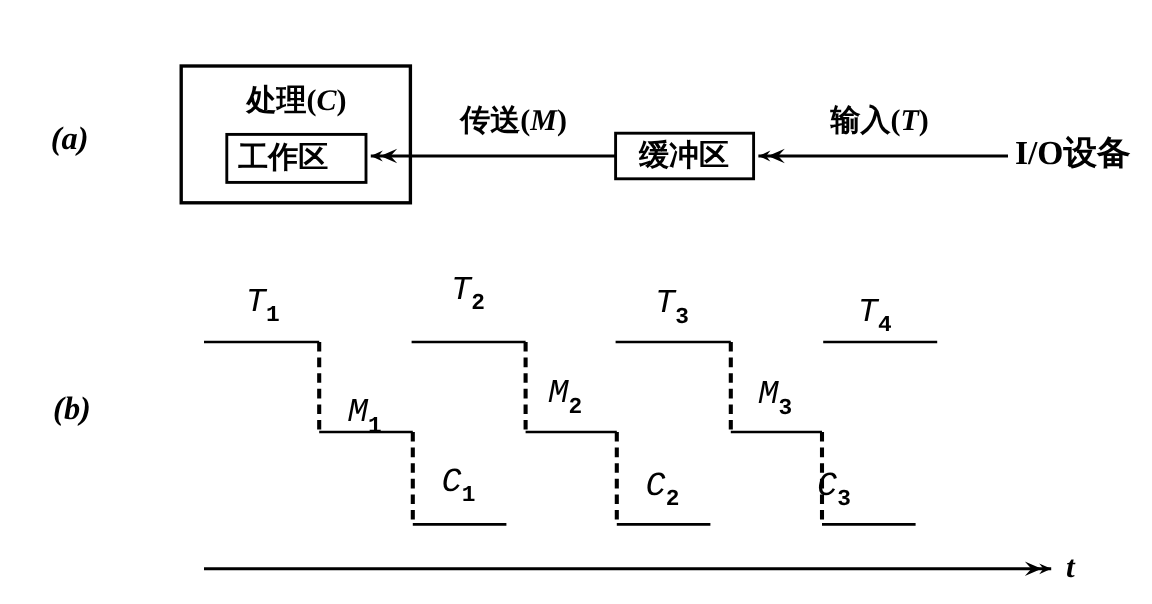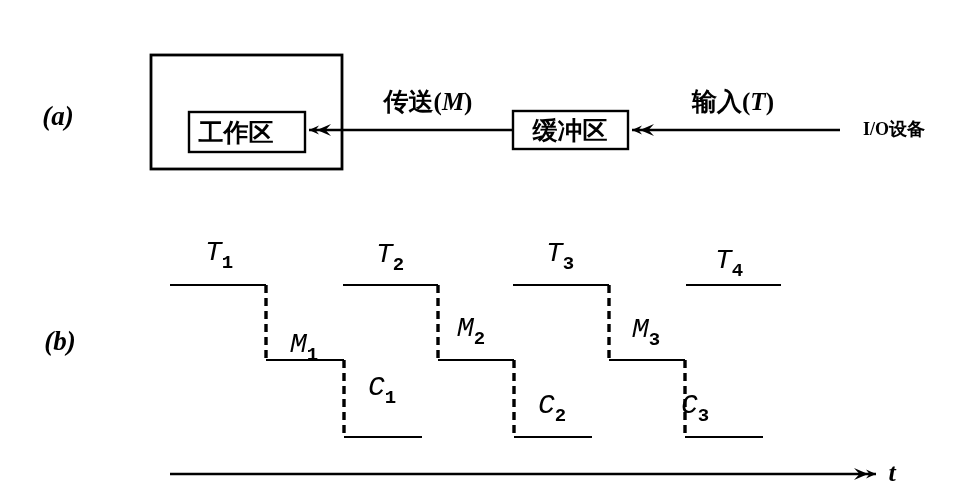--- a/index.html
+++ b/index.html
@@ -8,21 +8,21 @@
          font-family:"Liberation Serif","DejaVu Serif",serif;color:#000;}
   svg{position:absolute;left:0;top:0;}
   .box{fill:none;stroke:#000;stroke-width:2.4px;}
   .box-thick{fill:none;stroke:#000;stroke-width:2.8px;}
   .step{fill:none;stroke:#000;stroke-width:2.2px;}
   .dash{fill:none;stroke:#000;stroke-width:3.4px;stroke-dasharray:8 5;}
   .arrowline{stroke:#000;stroke-width:2.4px;}
   .axisline{stroke:#000;stroke-width:2.6px;}
   .lbl{position:absolute;transform:translate(-50%,-50%);white-space:nowrap;line-height:1;}
   .cjk{font-weight:bold;font-size:25px;}
-  .cjk-lg{font-weight:bold;font-size:18px;}
+  .cjk-lg{font-weight:bold;font-size:28px;}
   .var{font-style:italic;}
   .figlab{font-weight:bold;font-style:italic;font-size:27px;}
   .seg{font-size:28px;font-family:Liberation Mono, monospace;}
   .seg .main{font-style:italic;}
   .seg sub{font-size:19px;font-weight:bold;font-style:normal;vertical-align:-0.45em;letter-spacing:0;}
   .tlab{font-weight:bold;font-style:italic;font-size:26px;}
 </style>
 </head>
 <body>
 
@@ -60,60 +60,63 @@
     <path d="M685,360 V437" class="dash"></path>
     <path d="M685,437 H763" class="step"></path>
 
     <path d="M686,285 H781" class="step"></path>
 
     <line x1="170" y1="474" x2="876" y2="474" class="axisline" marker-end="url(#dart)"></line>
   </svg>
 
   <div class="lbl figlab" style="left:58px;top:116px">(a)</div>
 
+  <div class="lbl cjk" style="left:247px;top:84px">
+    <span>处理(</span><span class="var">C</span><span>)</span>
+  </div>
 
   <div class="lbl cjk" style="left:236px;top:132px">工作区</div>
   <div class="lbl cjk" style="left:570px;top:130px">缓冲区</div>
 
   <div class="lbl cjk" style="left:428px;top:101px">
     <span>传送(</span><span class="var">M</span><span>)</span>
   </div>
 
   <div class="lbl cjk" style="left:733px;top:101px">
     <span>输入(</span><span class="var">T</span><span>)</span>
   </div>
 
   <div class="lbl cjk-lg" style="left:894px;top:129px">I/O设备</div>
 
   <div class="lbl figlab" style="left:60px;top:341px">(b)</div>
 
   <div class="lbl seg" style="left:219px;top:256px">
     <span class="main">T</span><sub>1</sub>
   </div>
-  <div class="lbl seg" style="left:390px;top:258px">
+  <div class="lbl seg" style="left:390px;top:246px">
     <span class="main">T</span><sub>2</sub>
   </div>
   <div class="lbl seg" style="left:560px;top:257px">
     <span class="main">T</span><sub>3</sub>
   </div>
   <div class="lbl seg" style="left:729px;top:264px">
     <span class="main">T</span><sub>4</sub>
   </div>
 
   <div class="lbl seg" style="left:304px;top:348px">
     <span class="main">M</span><sub>1</sub>
   </div>
   <div class="lbl seg" style="left:471px;top:332px">
     <span class="main">M</span><sub>2</sub>
   </div>
   <div class="lbl seg" style="left:646px;top:333px">
     <span class="main">M</span><sub>3</sub>
   </div>
 
-  <div class="lbl seg" style="left:382px;top:391px">
+  <div class="lbl seg" style="left:382px;top:406px">
     <span class="main">C</span><sub>1</sub>
   </div>
   <div class="lbl seg" style="left:552px;top:409px">
     <span class="main">C</span><sub>2</sub>
   </div>
   <div class="lbl seg" style="left:695px;top:409px">
     <span class="main">C</span><sub>3</sub>
   </div>
 
   <div class="lbl tlab" style="left:892px;top:473px">t</div>

